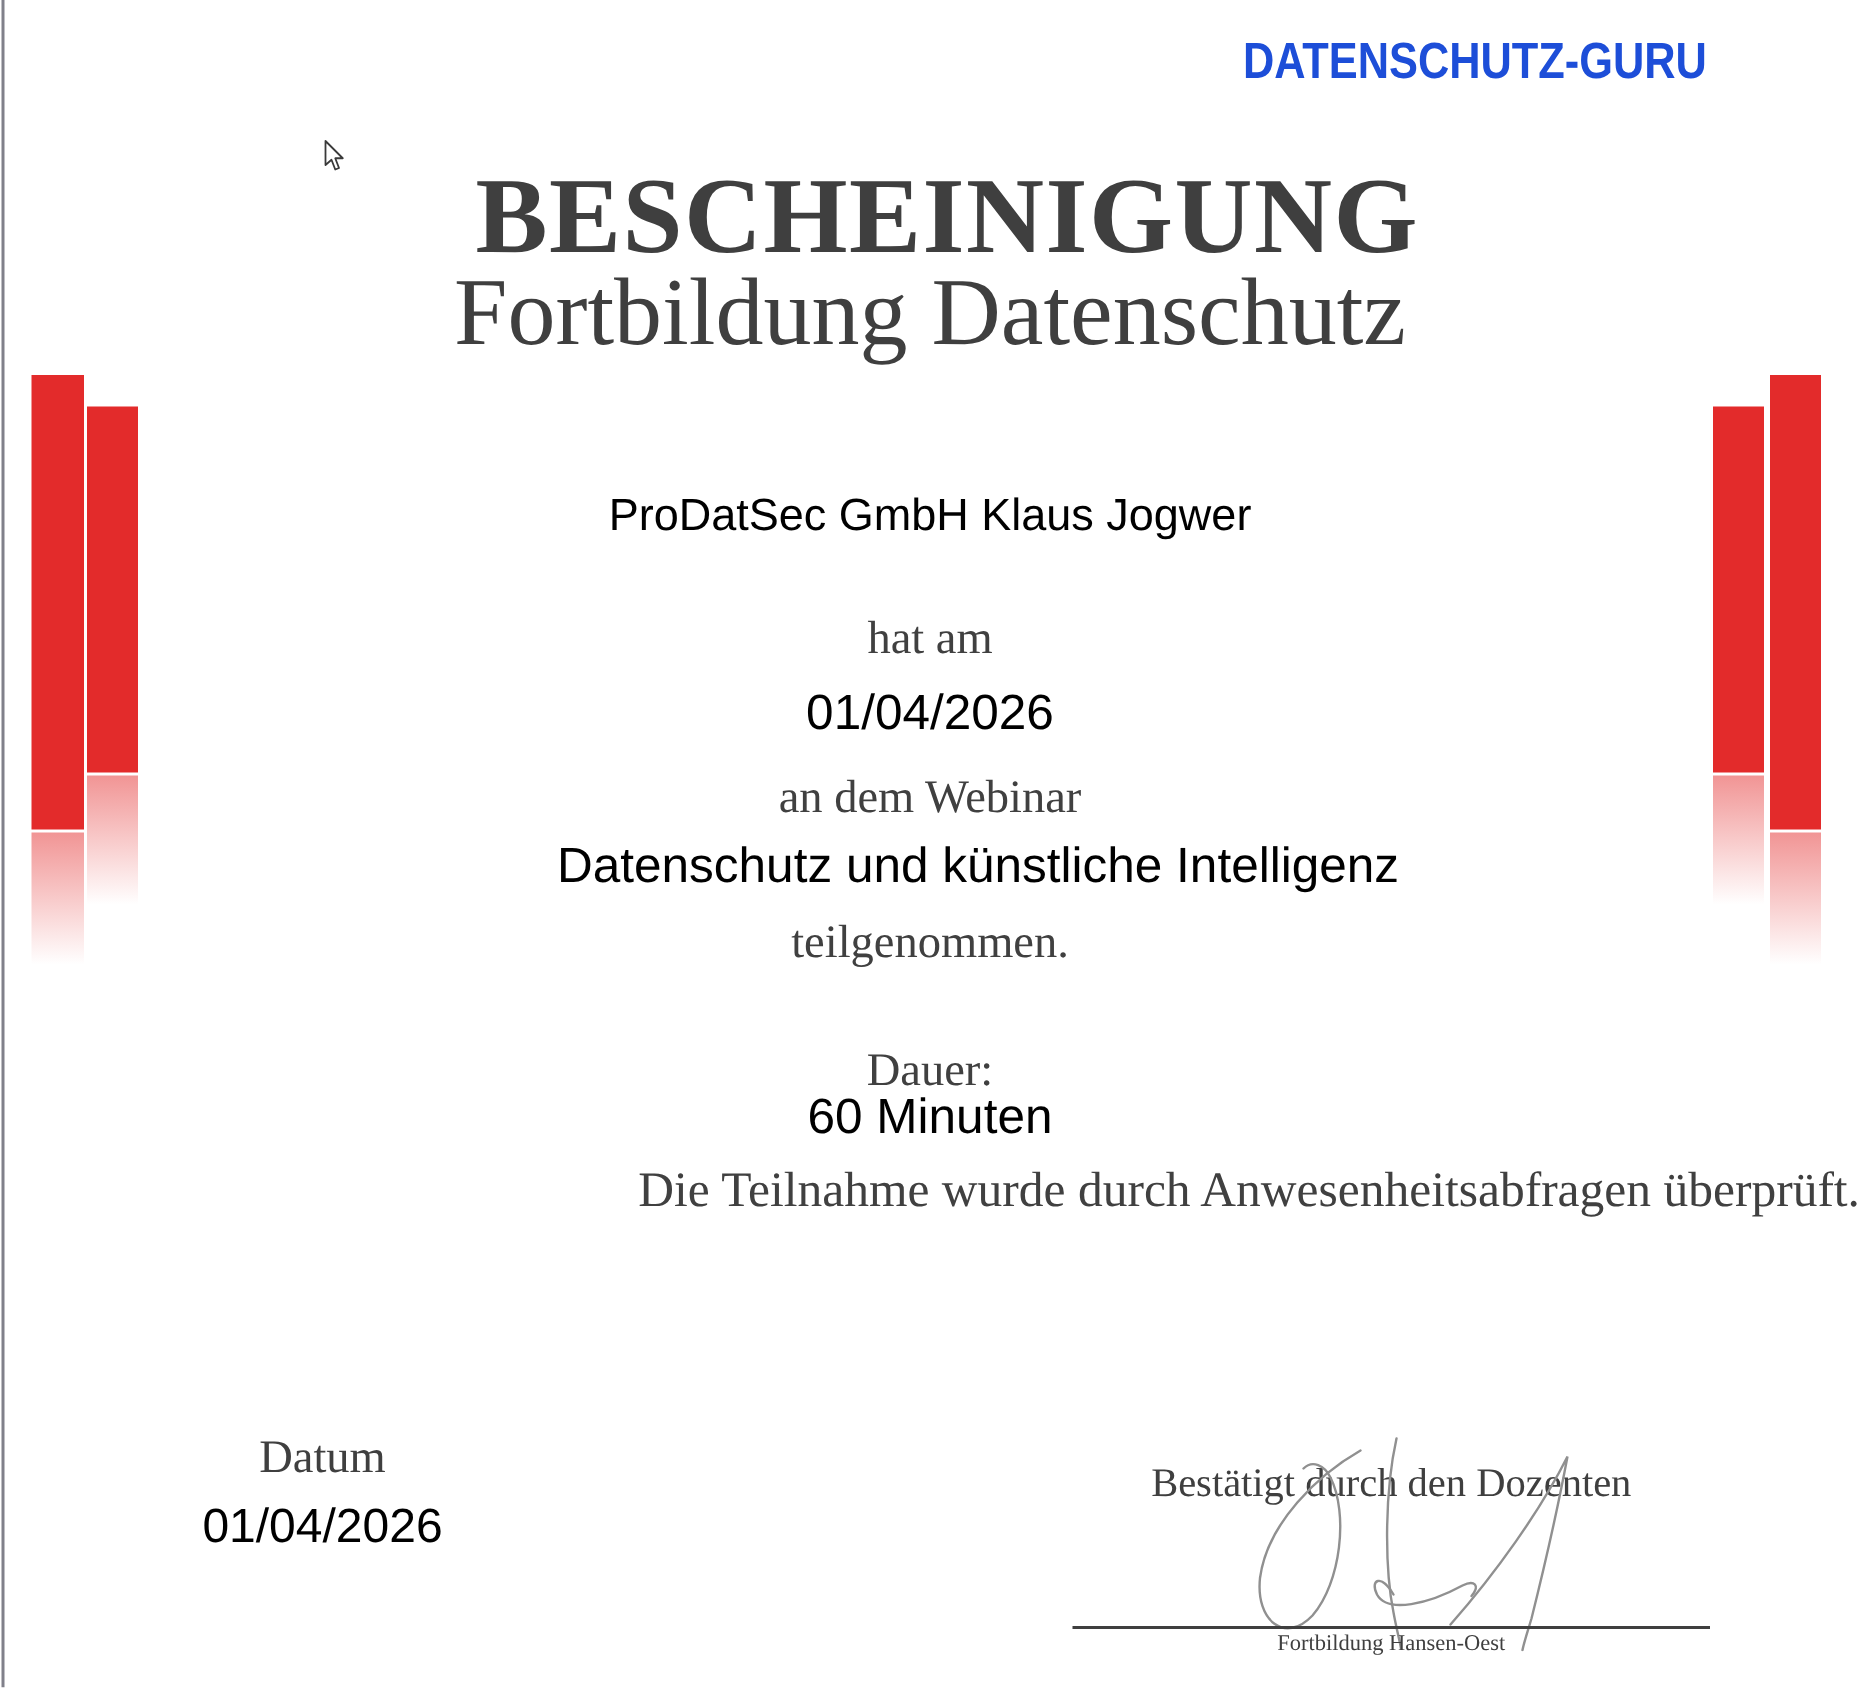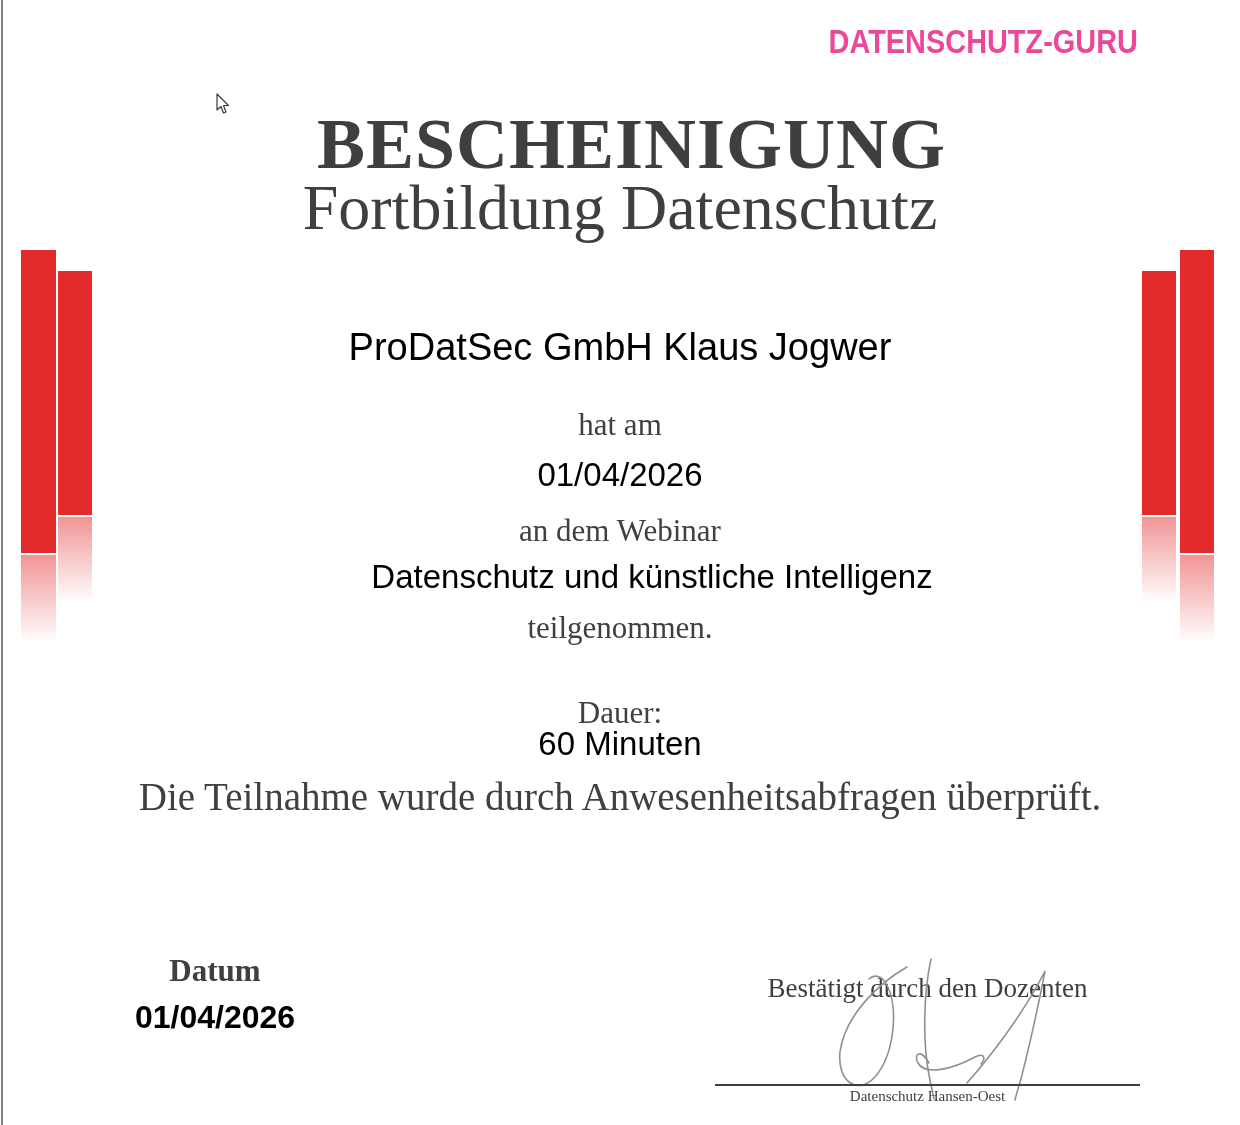--- a/index.html
+++ b/index.html
@@ -8,21 +8,21 @@
     background:#ffffff;
     font-family:"Liberation Serif", serif;
   }
   .left-edge{
     position:absolute;left:1px;top:0;width:2px;height:100%;
     background:#80808a;
   }
   .brand{
     position:absolute;top:22px;right:102px;
     font-family:"Liberation Sans", sans-serif;
-    font-weight:bold;font-size:34px;color:#ec4899;
+    font-weight:bold;font-size:34px;color:#1d4ed8;
     letter-spacing:0px;white-space:nowrap;
   }
   .brand .squeeze{display:inline-block;transform:scaleX(0.85);transform-origin:100% 50%;}
   .cursor{position:absolute;left:215px;top:93px;width:15px;height:23px;}
   .title-wrap{
     position:absolute;top:108px;left:0;width:100%;
     text-align:center;color:#3f3f3f;
   }
   .title-wrap h1{
     margin:0;font-size:72px;font-weight:bold;line-height:1.0;letter-spacing:1px;
@@ -42,31 +42,31 @@
   .refl-left-outer {left:21px;  top:555px;width:35px;height:88px;}
   .refl-left-inner {left:58px;  top:517px;width:34px;height:86px;}
   .refl-right-inner{left:1142px;top:517px;width:34px;height:86px;}
   .refl-right-outer{left:1180px;top:555px;width:34px;height:88px;}
   .cline{
     position:absolute;left:0;width:100%;text-align:center;
     line-height:1.05;white-space:nowrap;
   }
   .serif-g{font-family:"Liberation Serif", serif;color:#404040;font-size:31px;}
   .sans-b{font-family:"Liberation Sans", sans-serif;color:#000000;font-size:33px;}
-  .l-name   {top:328px;font-family:"Liberation Sans", sans-serif;color:#000;font-size:38px;}
+  .l-name   {top:328px;font-family:"Liberation Sans", sans-serif;color:#000;font-size:30px;}
   .l-hatam  {top:409px;}
   .l-date   {top:458px;}
   .l-webint {top:515px;}
   .l-webinar{top:560px;padding-left:32px;}
   .l-teilg  {top:612px;}
   .l-dauer  {top:680px;margin-top:17px;}
   .l-minuten{top:727px;}
-  .l-verif  {top:777px;font-size:39px;}
+  .l-verif  {top:777px;font-size:33px;text-align:right;}
   .datum-block{
-    position:absolute;left:115px;top:953px;width:200px;text-align:center;font-weight:bold;
+    position:absolute;left:115px;top:953px;width:200px;text-align:center;
   }
   .datum-label{font-family:"Liberation Serif", serif;color:#3f3f3f;font-size:31px;}
   .datum-value{font-family:"Liberation Sans", sans-serif;color:#000;font-size:32px;margin-top:10px;}
   .dozent-block{
     position:absolute;left:715px;top:973px;width:425px;text-align:center;color:#3f3f3f;
   }
   .dozent-line1{font-size:27px;font-family:"Liberation Serif", serif;}
   .dozent-line2{font-size:29px;font-weight:bold;font-family:"Liberation Serif", serif;margin-top:3px;letter-spacing:-0.5px;}
   .sig-rule{position:absolute;left:715px;top:1084px;width:425px;border-top:2px solid #3f3f3f;}
   .sig-caption{
@@ -124,13 +124,13 @@
 <svg class="signature" viewBox="0 0 250 146">
   <g fill="none" stroke="#909090" stroke-width="1.6" stroke-linecap="round">
     <path d="M92 12 C 64 28, 30 60, 25 97 C 22 126, 42 141, 60 122 C 79 100, 84 54, 72 30 C 68 22, 60 18, 54 24"></path>
     <path d="M116 4 C 108 40, 108 90, 114 120 C 116 131, 118 138, 119 144"></path>
     <path d="M114 108 C 106 94, 98 98, 103 108 C 110 121, 138 114, 160 102 C 168 98, 172 102, 166 109"></path>
     <path d="M152 128 C 182 94, 212 52, 230 16 C 224 48, 214 92, 206 124 C 203 134, 201 140, 200 145"></path>
   </g>
 </svg>
 
 <div class="sig-rule"></div>
-<div class="sig-caption">Datenschutz Hansen-Oest</div>
+<div class="sig-caption">Fortbildung Hansen-Oest</div>
 
 </body></html>

